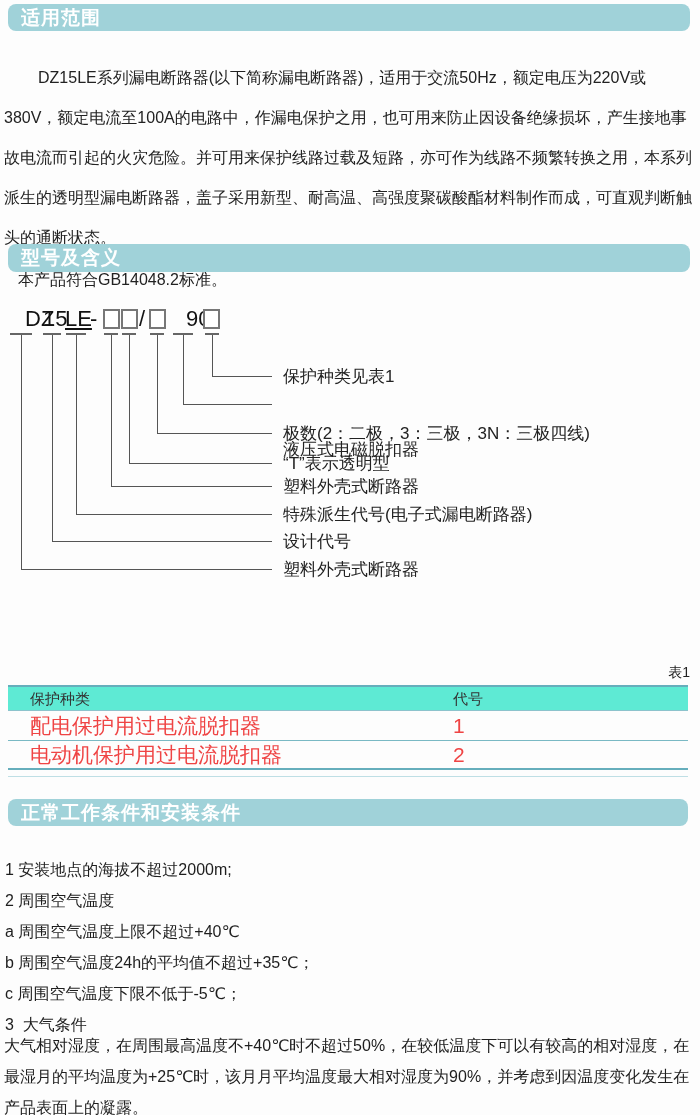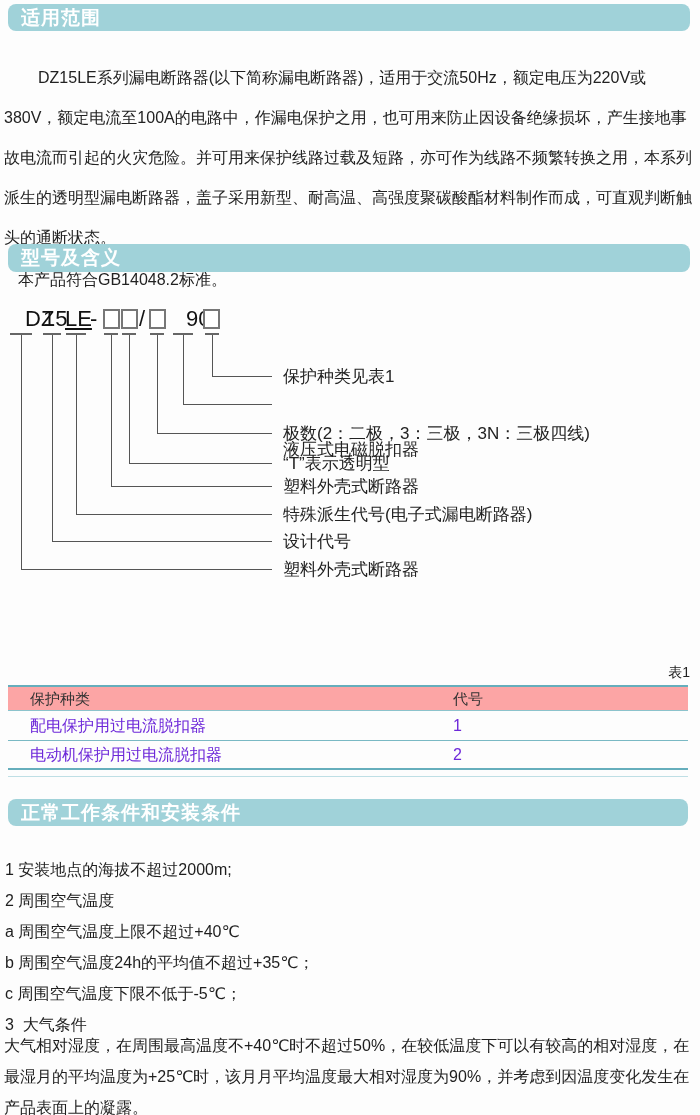--- a/index.html
+++ b/index.html
@@ -30,24 +30,24 @@
   .model-part{position:absolute;top:6px;font-size:22px;color:#111;}
   .model-box{position:absolute;top:9px;width:13px;height:16px;border:2px solid #777;background:#fff;}
   .tick{position:absolute;height:2px;background:#666;}
   .vline{position:absolute;width:1px;background:#555;}
   .hline{position:absolute;height:1px;background:#555;}
   .dlabel{position:absolute;left:283px;font-size:17px;color:#222;white-space:nowrap;}
   
   #table1-caption{top:664px;right:10px;font-size:14px;color:#222;}
   #table1{top:685px;left:8px;width:680px;}
   .t-header{
-    background:#fca5a5;border-top:2px solid #66aebc;border-bottom:1px solid #8cc3cc;
+    background:#5eead4;border-top:2px solid #66aebc;border-bottom:1px solid #8cc3cc;
     height:23px;line-height:23px;font-size:15px;color:#333;position:relative;
   }
-  .t-row{height:29px;line-height:29px;font-size:16px;color:#6d28d9;position:relative;background:transparent;}
+  .t-row{height:29px;line-height:29px;font-size:21px;color:#ef4444;position:relative;background:transparent;}
   .t-row1{border-bottom:1px solid #7ab9c4;}
   .t-row2{height:27px;line-height:27px;border-bottom:2px solid #66aebc;}
   .cell-kind{padding-left:22px;}
   .cell-code{position:absolute;left:445px;top:0;}
   .t-afterline{height:1px;background:#bfdfe5;margin-top:6px;}
   
   #conditions-list{top:854px;left:5px;width:692px;font-size:16px;line-height:31px;}
   .cond-item{white-space:pre-wrap;}
   #conditions-paragraph{top:1030px;left:4px;width:693px;font-size:16px;line-height:31px;margin:0;}
 </style>

